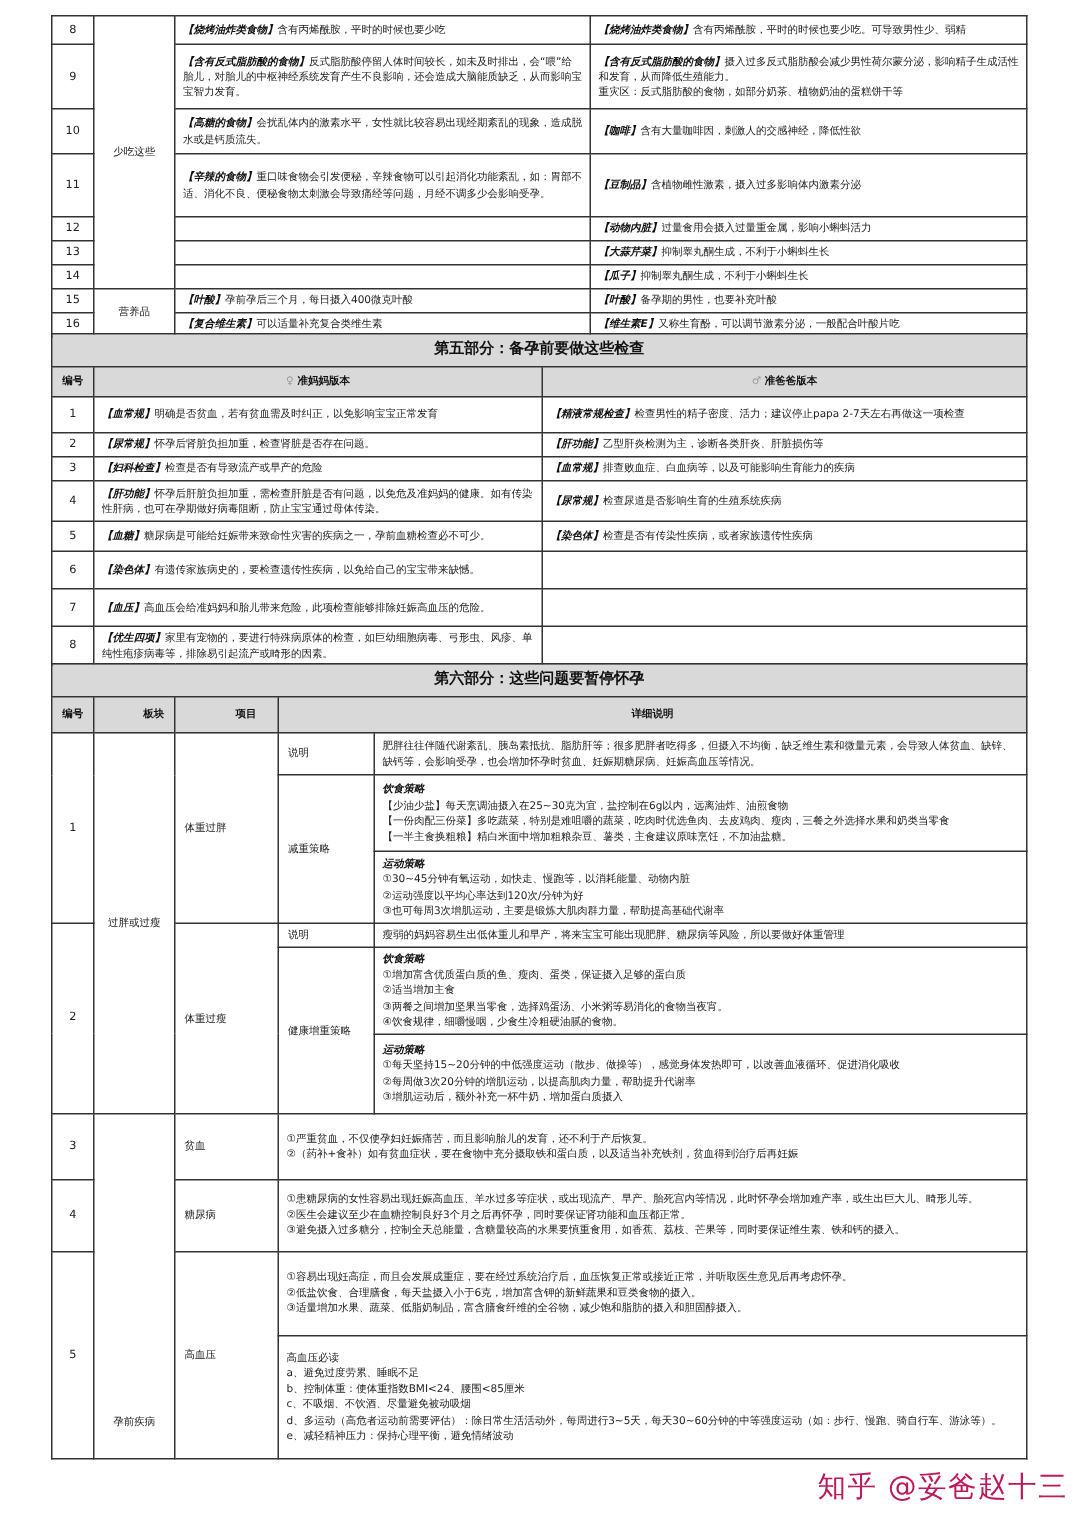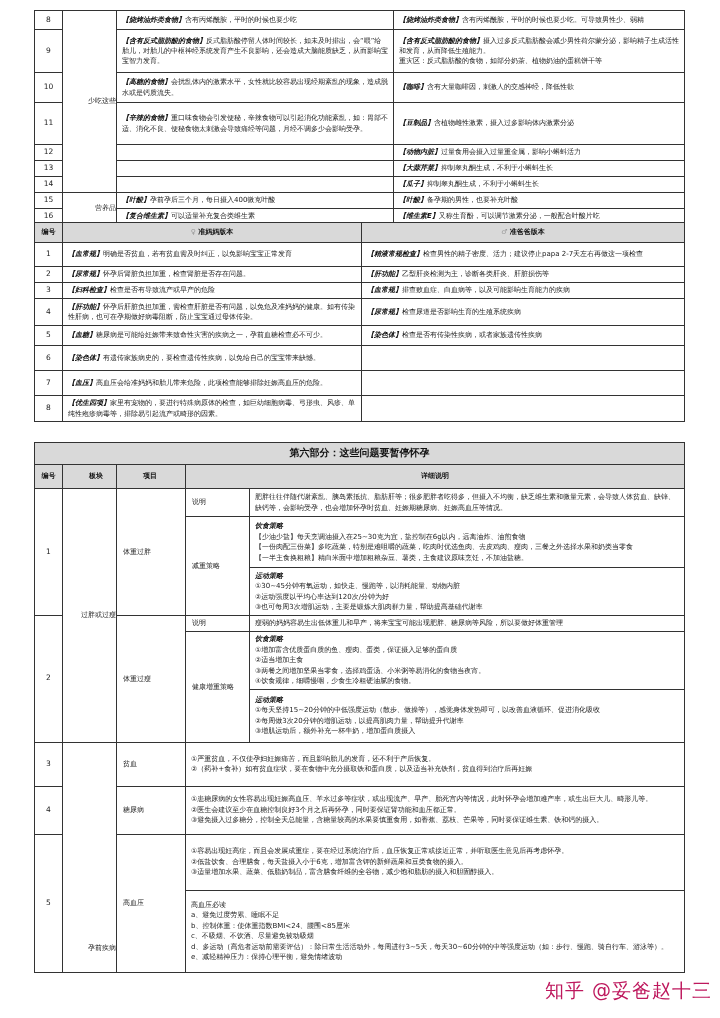--- a/index.html
+++ b/index.html
@@ -1,27 +1,27 @@
 <!DOCTYPE html>
 <html><head>
 <meta charset="utf-8">
 <style>
   * { box-sizing: border-box; margin: 0; padding: 0; }
   html, body { width: 720px; height: 1018px; background: #ffffff; overflow: hidden; }
   body { font-family: "DejaVu Sans", "Liberation Sans", sans-serif; color: #222; font-size: 7px; position: relative; }
   table { border-collapse: collapse; table-layout: fixed; position: absolute; left: 34px; width: 290px; }
   td, th { border: 1px solid #333; vertical-align: middle; font-weight: normal; line-height: 1.45; }
   .num { text-align: center; font-size: 7.5px; }
-  .cat { text-align: right; }
+  .cat { text-align: center; }
   .txt { padding: 1px 5px; }
   .b { font-weight: bold; color: #111; font-style: italic; }
   .sec { background: #d9d9d9; text-align: center; font-weight: bold; font-size: 10px; color: #111; }
   .hdr { background: #d9d9d9; font-weight: bold; color: #111; }
   .hdr.c { text-align: center; margin-left: 25px; }
-  .hdr.l { text-align: left; padding-left: 26px; }
+  .hdr.l { text-align: center; padding-left: 26px; }
   .sub { padding-left: 6px; }
   .block { padding: 2px 5px; }
   .block div { line-height: 1.5; }
   .watermark { position: absolute; right: 8px; bottom: 14px; font-size: 19px; color: #be185d; letter-spacing: 1px; }
 </style>
 </head>
 <body>
 
 <style>
   #t4 { top: 10px; width: 650px; }
@@ -87,20 +87,23 @@
 </tbody>
   </table>
 
 <table id="t5">
   <colgroup>
       <col style="width:28px">
       <col style="width:299px">
       <col style="width:323px">
     </colgroup>
   <tbody>
+      <tr style="height:22px">
+        <td colspan="3" class="sec">第五部分：备孕前要做这些检查</td>
+      </tr>
   <tr style="height:20px">
     <td class="hdr c">编号</td>
     <td class="hdr c"><span style="color:#999;font-weight:normal">♀</span> <span>准妈妈版本</span></td>
     <td class="hdr c"><span style="color:#999;font-weight:normal">♂</span> <span>准爸爸版本</span></td>
   </tr>
   <tr style="height:24px">
     <td class="num">1</td>
     <td class="txt"><span class="b">【血常规】</span><span>明确是否贫血，若有贫血需及时纠正，以免影响宝宝正常发育</span></td>
     <td class="txt"><span class="b">【精液常规检查】</span><span>检查男性的精子密度、活力；建议停止papa 2-7天左右再做这一项检查</span></td>
   </tr>

